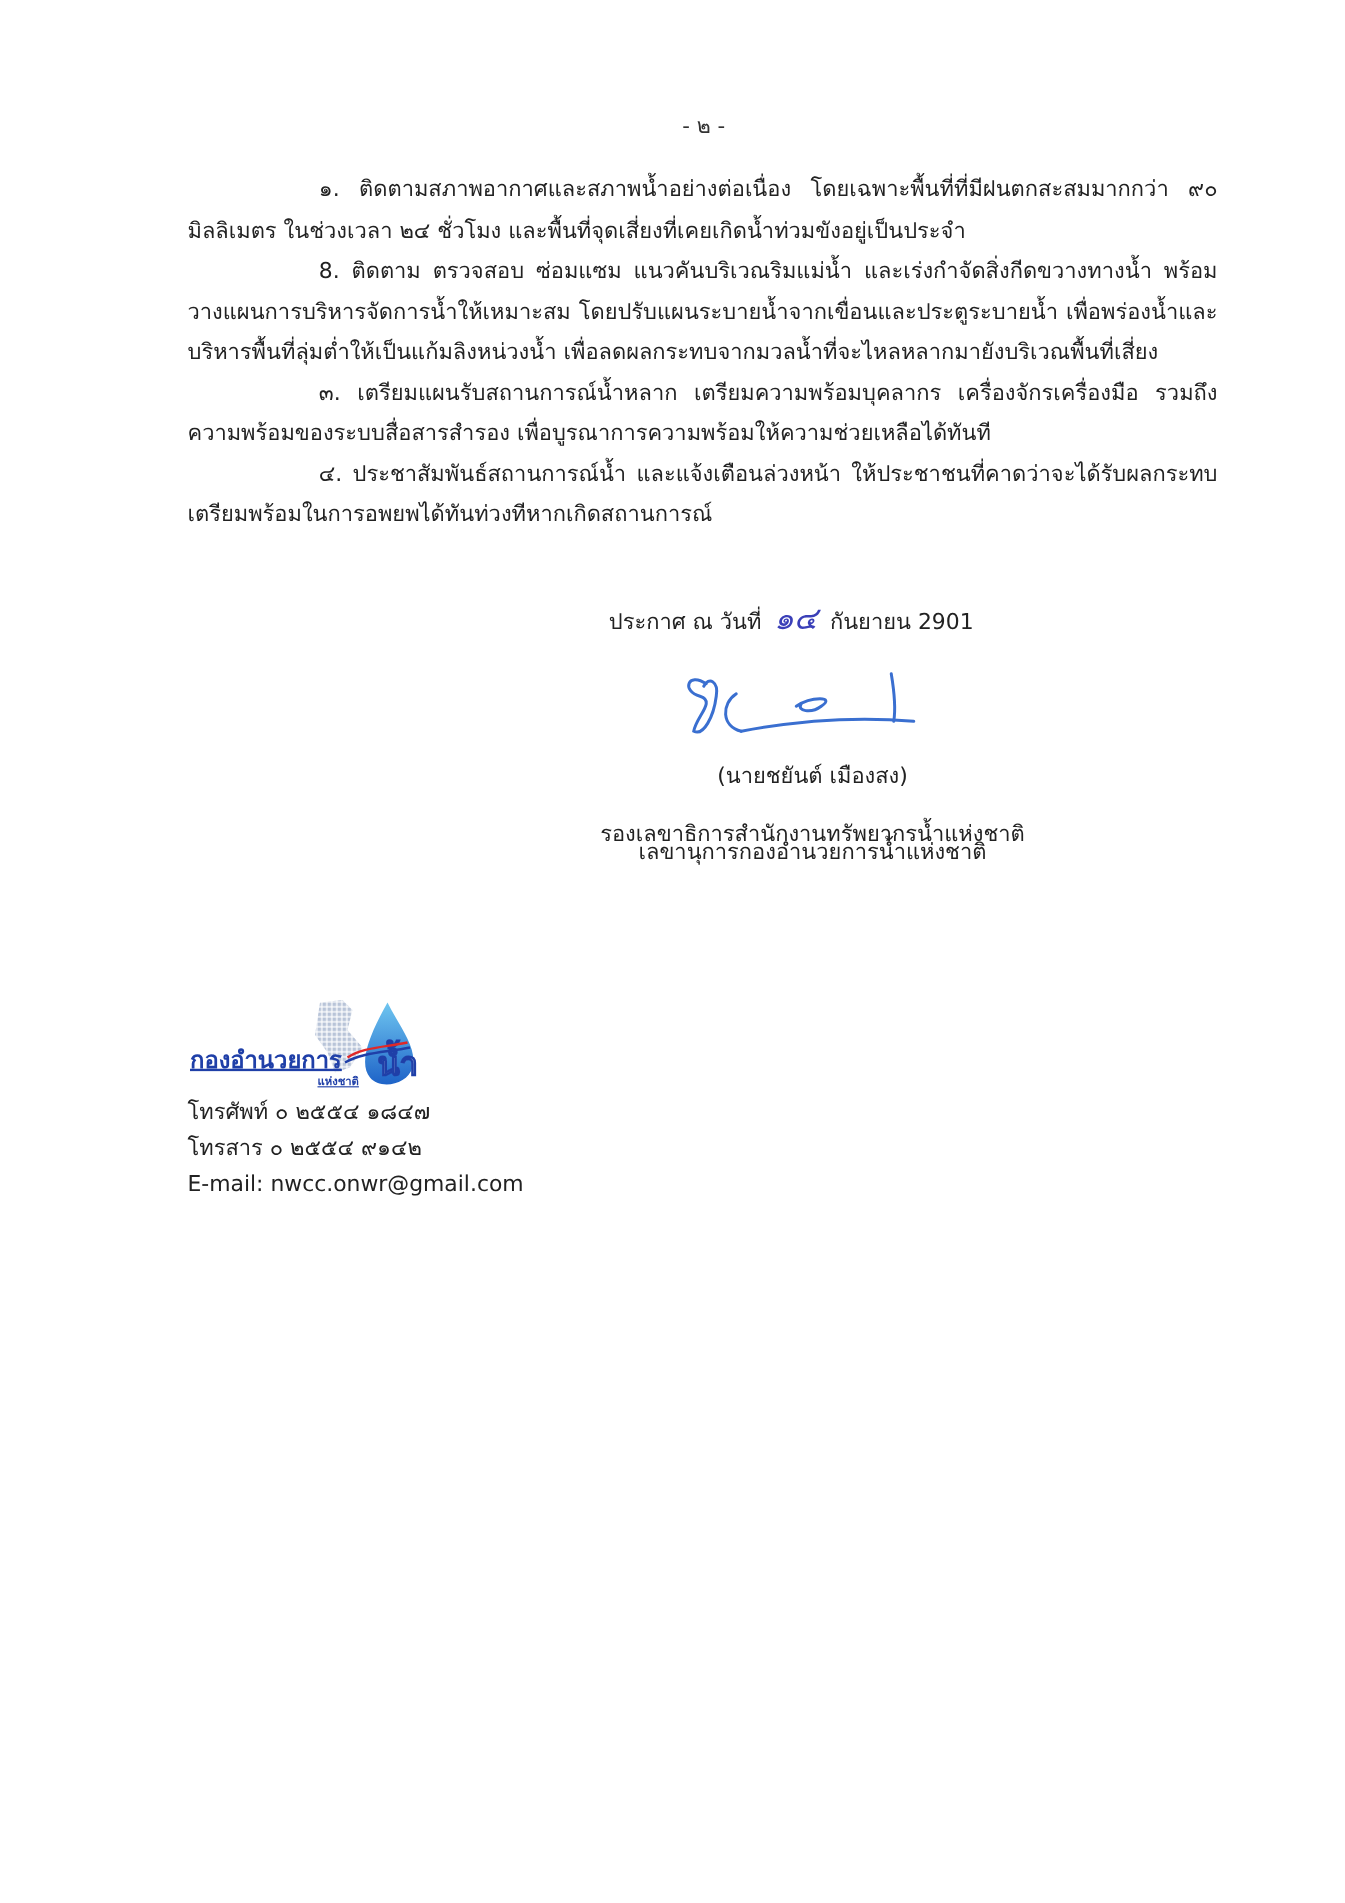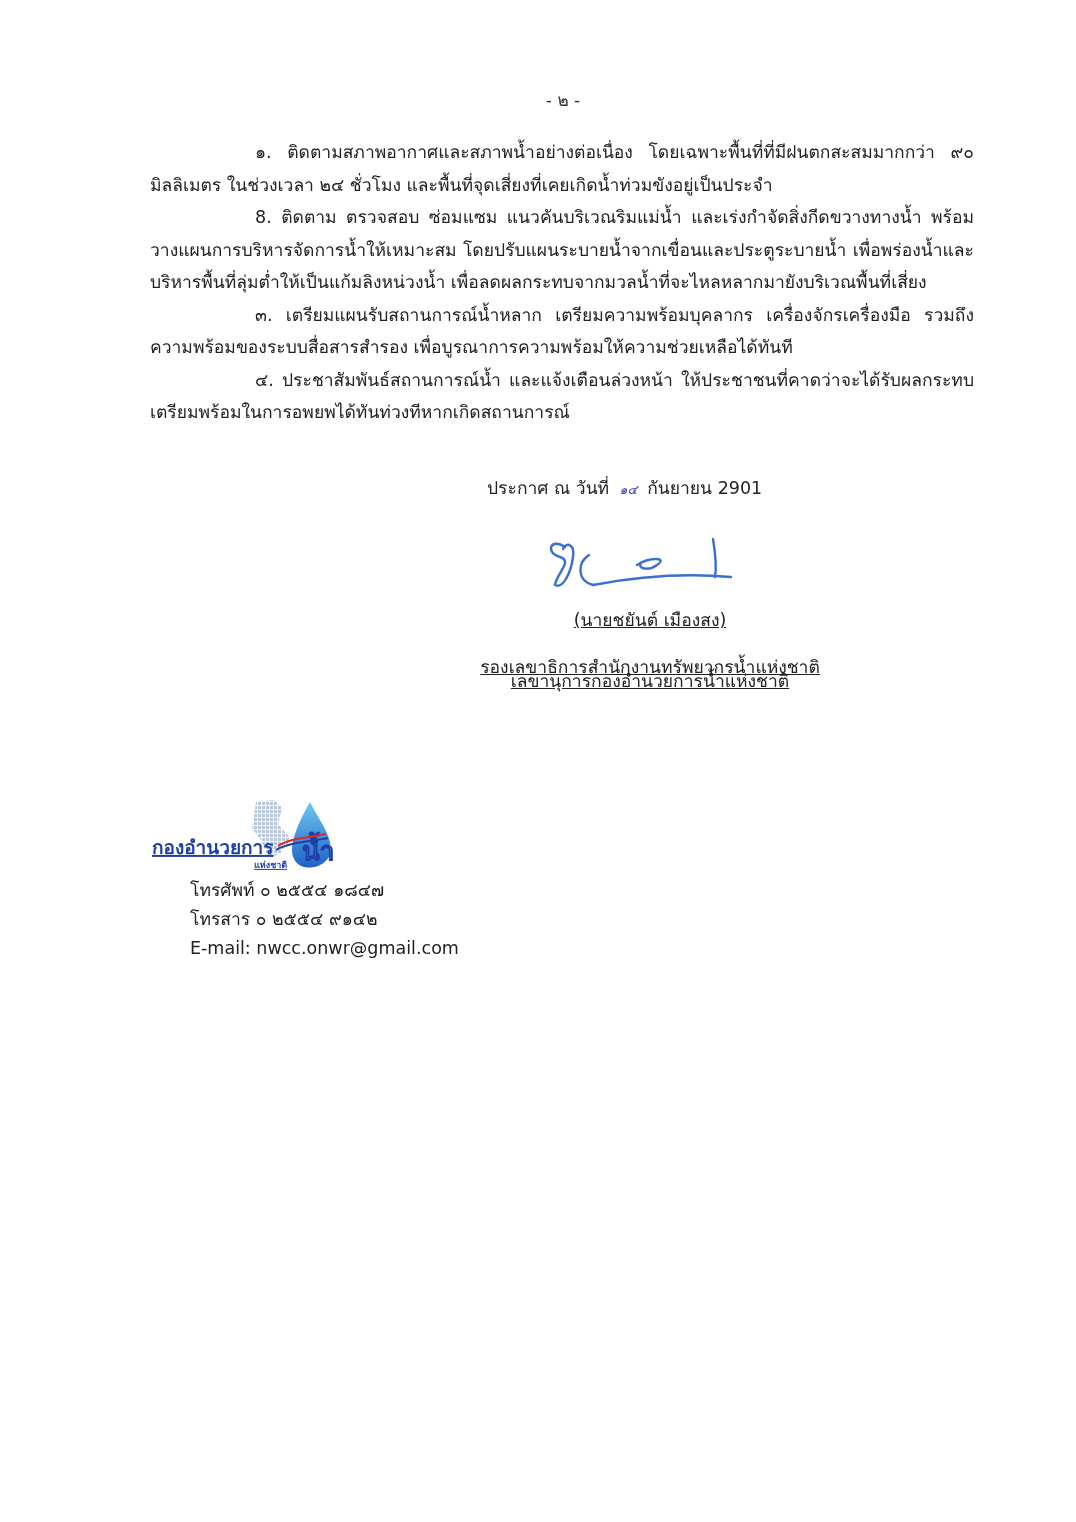--- a/index.html
+++ b/index.html
@@ -12,28 +12,28 @@
     position: absolute; top: 86px; left: 0; width: 1126px; text-align: center;
     font-size: 17px; color: #333;
   }
   .body-text {
     position: absolute; left: 150px; width: 824px; top: 136px;
     font-size: 17.5px; line-height: 32.5px;
   }
   .para { margin: 0; text-align: justify; text-align-last: left; }
   .indent { text-indent: 105px; }
   .announce { position: absolute; left: 487px; top: 474px; font-size: 17.5px; white-space: nowrap; }
-  .announce .day { color: #3a3fb8; font-style: italic; font-size: 13px; padding: 0 10px; }
+  .announce .day { color: #3a3fb8; font-style: italic; font-size: 25px; padding: 0 10px; }
   .signature { position: absolute; left: 545px; top: 533px; width: 190px; height: 58px; }
-  .signer { position: absolute; left: 470px; width: 360px; text-align: center; font-size: 17.5px; text-decoration: underline; }
+  .signer { position: absolute; left: 470px; width: 360px; text-align: center; font-size: 17.5px; }
   .signer-name { top: 606px; }
   .signer-pos1 { top: 637px; margin-top: 16px; }
   .signer-pos2 { top: 667px; }
   .logo { position: absolute; left: 150px; top: 798px; width: 185px; height: 75px; }
-  .contact { position: absolute; left: 150px; top: 876px; font-size: 17.5px; line-height: 29px; margin-left: 40px; }
+  .contact { position: absolute; left: 150px; top: 876px; font-size: 17.5px; line-height: 29px; }
   .contact div { white-space: nowrap; }
 </style>
 </head>
 <body>
 
 <div class="page-num">- ๒ -</div>
 
 <div class="body-text">
   <p class="para indent">๑. ติดตามสภาพอากาศและสภาพน้ำอย่างต่อเนื่อง โดยเฉพาะพื้นที่ที่มีฝนตกสะสมมากกว่า ๙๐ มิลลิเมตร ในช่วงเวลา ๒๔ ชั่วโมง และพื้นที่จุดเสี่ยงที่เคยเกิดน้ำท่วมขังอยู่เป็นประจำ</p>
   <p class="para indent">8. ติดตาม ตรวจสอบ ซ่อมแซม แนวคันบริเวณริมแม่น้ำ และเร่งกำจัดสิ่งกีดขวางทางน้ำ พร้อมวางแผนการบริหารจัดการน้ำให้เหมาะสม โดยปรับแผนระบายน้ำจากเขื่อนและประตูระบายน้ำ เพื่อพร่องน้ำและบริหารพื้นที่ลุ่มต่ำให้เป็นแก้มลิงหน่วงน้ำ เพื่อลดผลกระทบจากมวลน้ำที่จะไหลหลากมายังบริเวณพื้นที่เสี่ยง</p>

